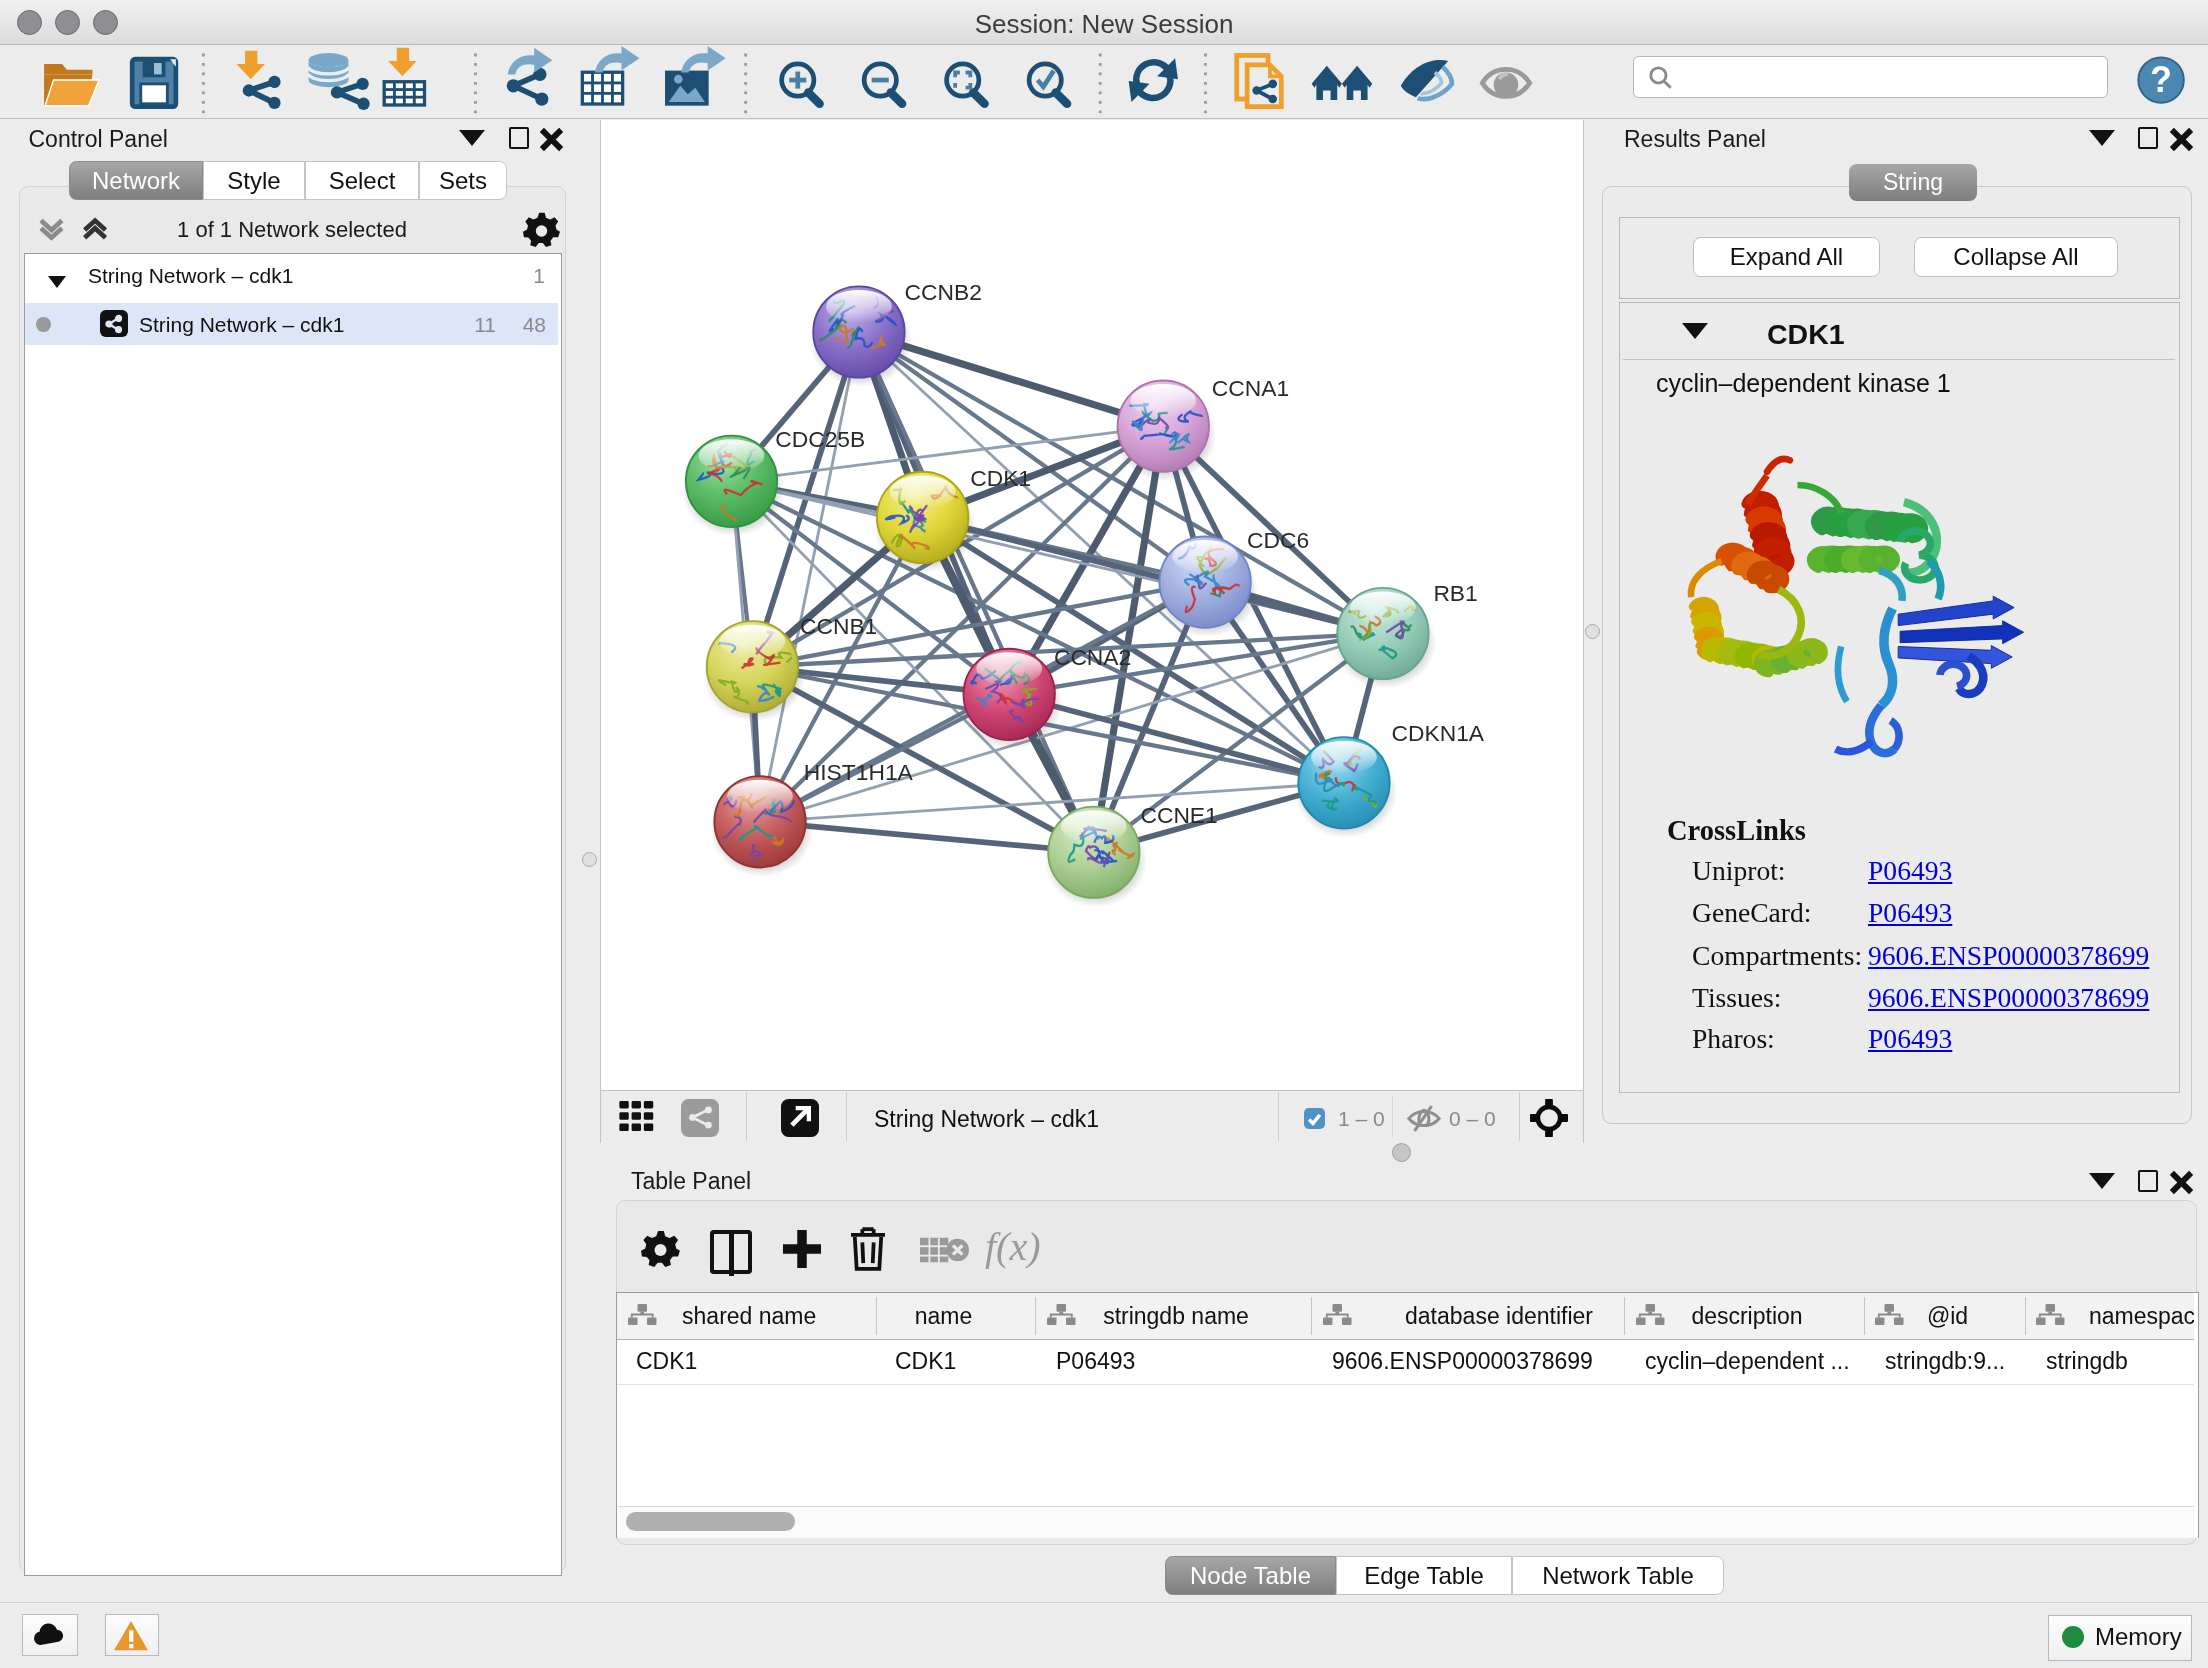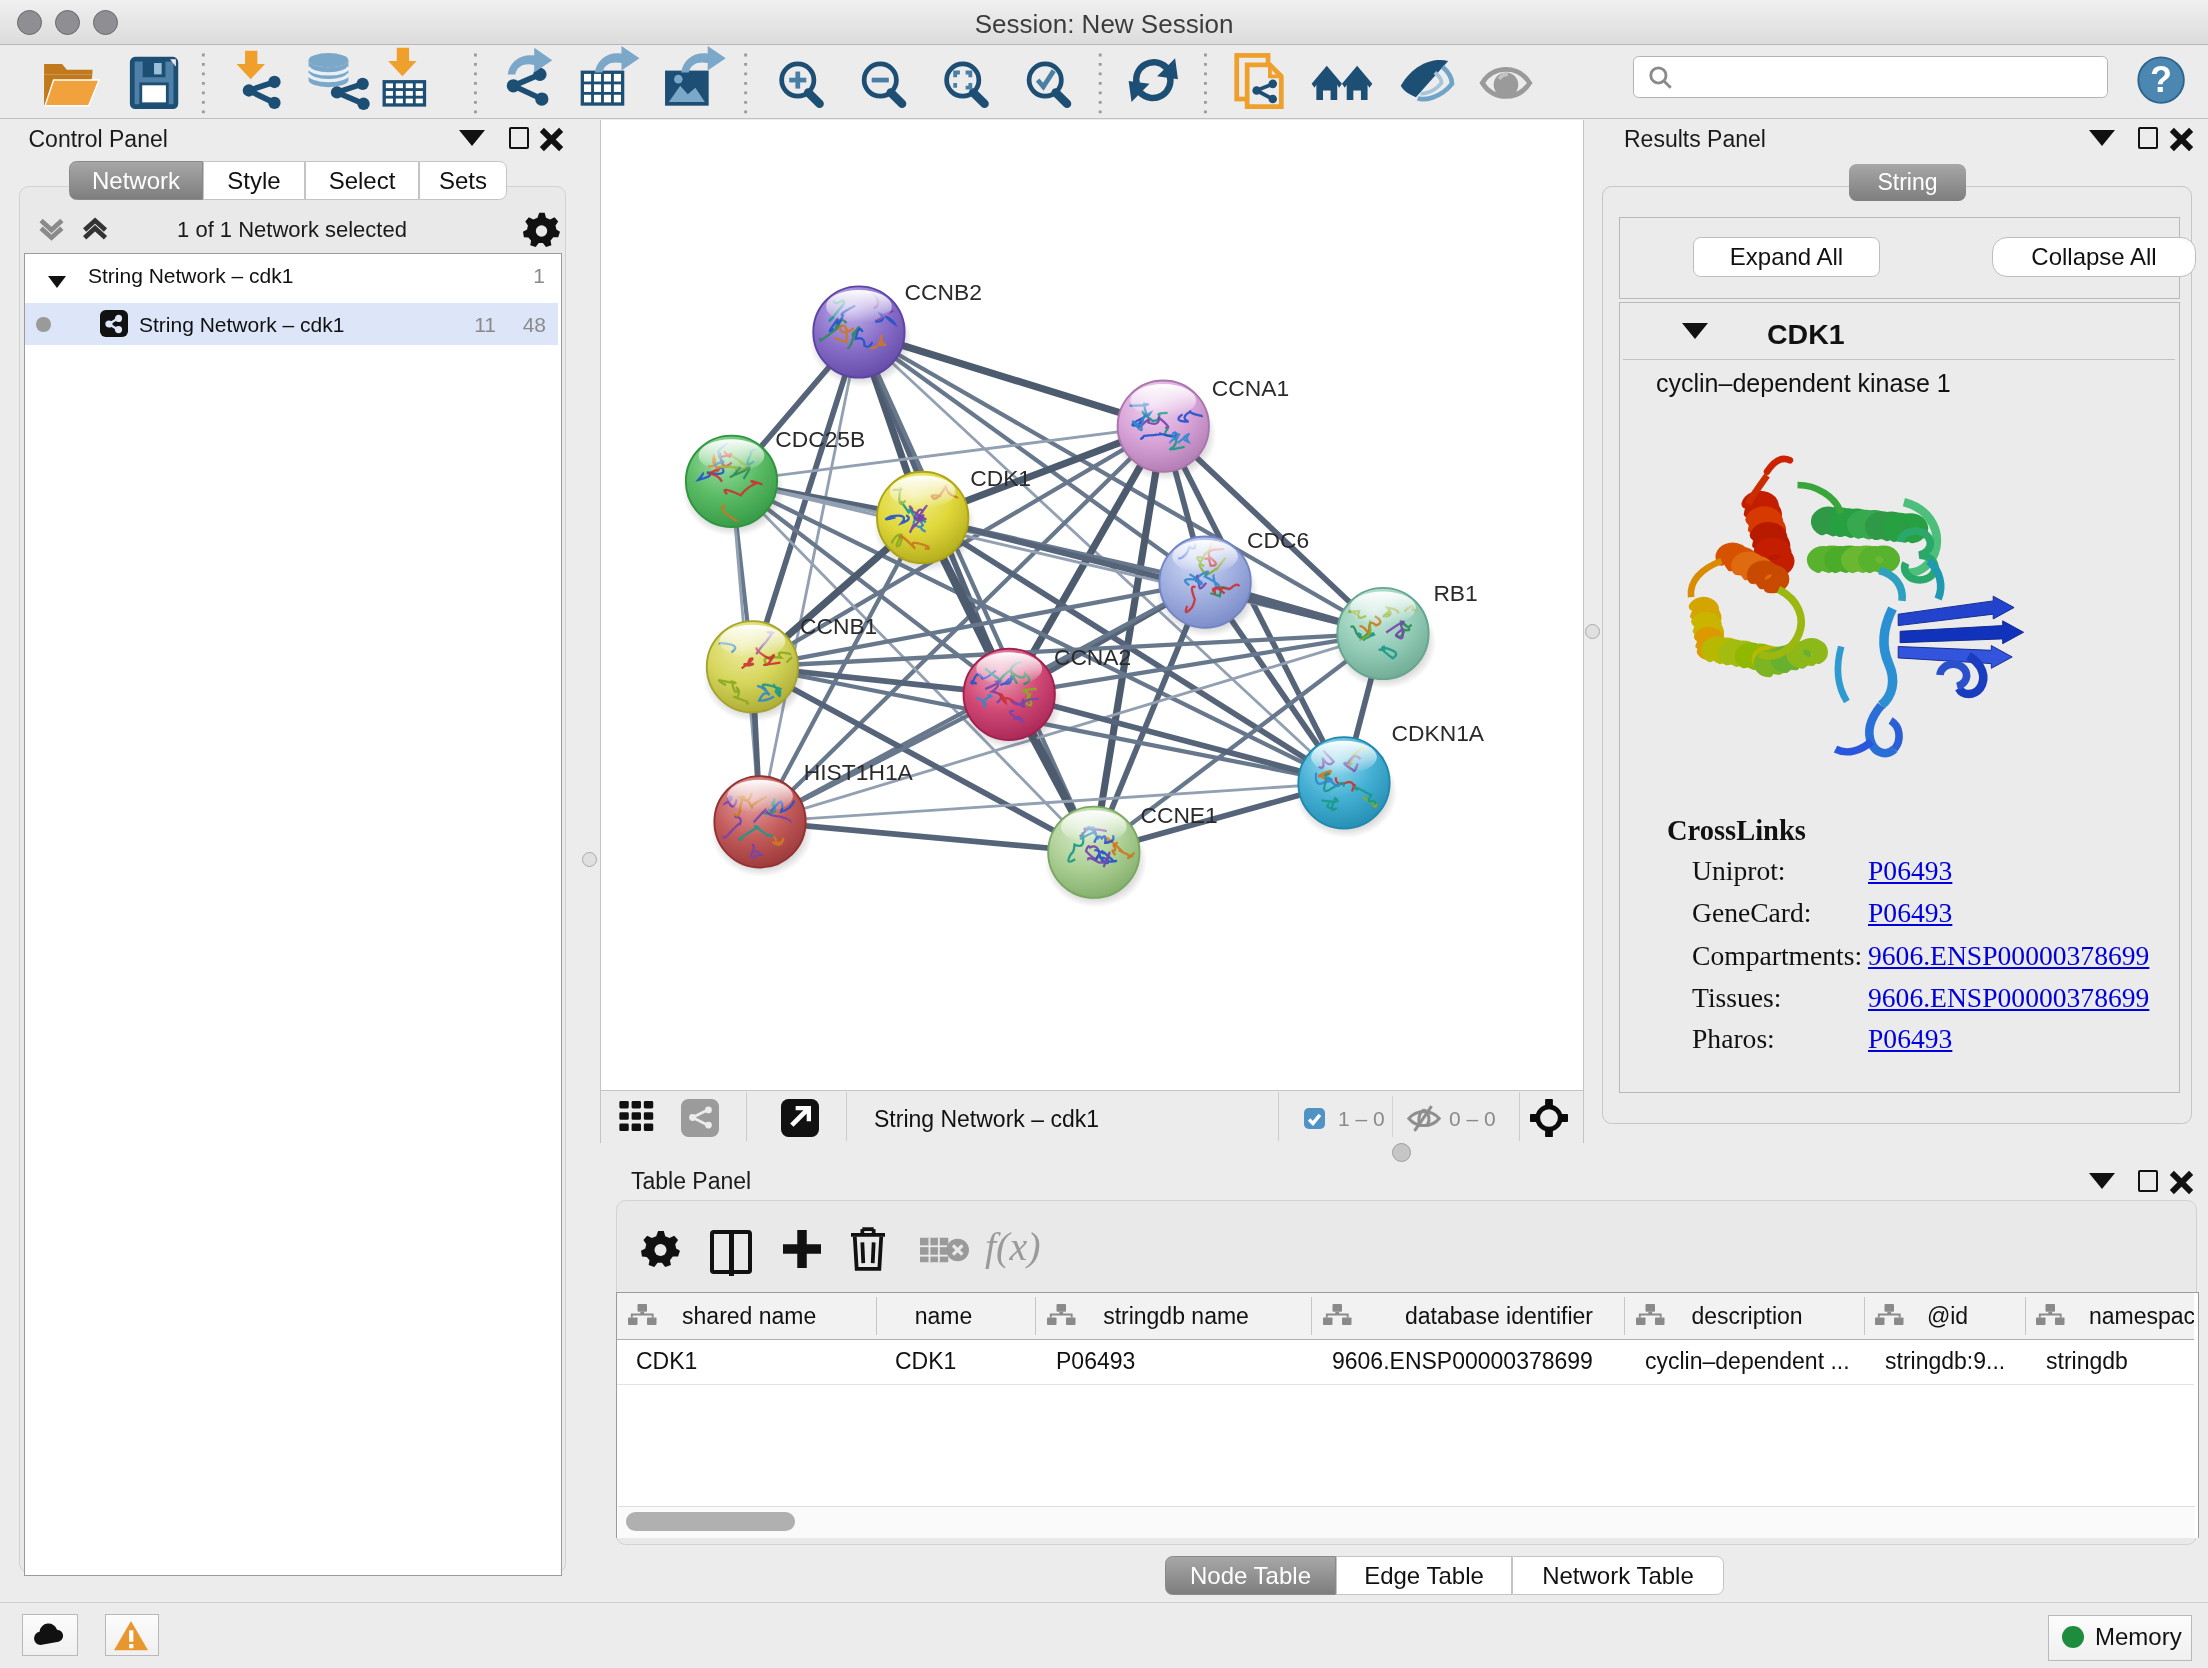--- a/index.html
+++ b/index.html
@@ -21,21 +21,21 @@
 #cp-box{left:19px;top:186px;width:545px;height:1385px;background:#e9e9e9;border:1px solid #d2d2d2;border-radius:9.5px;}
 #cp-head{z-index:6;left:24px;top:211px;width:536px;height:40px;font-size:22px;color:#1a1a1a;}
 #cp-list{z-index:6;left:24px;top:253px;width:536px;height:1321px;background:#fff;border:1.9px solid #9b9b9b;}
 #cp-row2{position:absolute;left:0;top:49px;width:533px;height:42px;background:#dce6f8;}
 
 #netview{left:600px;top:120px;width:982px;height:970px;background:#ffffff;border-left:1.9px solid #c4c4c4;border-right:1.9px solid #c4c4c4;}
 #netfoot{left:600px;top:1090px;width:982px;height:52px;background:#ececec;border:1.9px solid #c4c4c4;border-bottom:none;}
 .nfdiv{position:absolute;top:0;width:0;height:52px;border-left:1.9px solid #cccccc;}
 
 #rp-title{left:1624px;top:126px;font-size:23px;color:#1a1a1a;}
-#rp-tab{z-index:6;left:1849px;top:164px;width:117px;height:37px;background:linear-gradient(#a7a7a7,#7e7e7e);border-radius:7.6px;color:#fff;font-size:23px;text-align:center;line-height:37px;}
+#rp-tab{z-index:6;left:1849px;top:164px;width:128px;height:37px;background:linear-gradient(#a7a7a7,#7e7e7e);border-radius:7.6px;color:#fff;font-size:23px;text-align:center;line-height:37px;}
 #rp-box{left:1602px;top:186px;width:588px;height:936px;background:#ebebeb;border:1px solid #c6c6c6;border-radius:9.5px;}
 #rp-btnbox{z-index:5;left:1619px;top:217px;width:559px;height:80px;border:1.9px solid #b9b9b9;background:#ebebeb;}
 .rbtn{z-index:6;position:absolute;top:237px;height:38px;background:#fff;border:1px solid #bdbdbd;border-radius:7.6px;font-size:24px;color:#111;text-align:center;line-height:38px;}
 #rp-content{z-index:5;left:1619px;top:302px;width:559px;height:789px;border:1.9px solid #b9b9b9;background:#ebebeb;}
 .cl-label{position:absolute;font-size:27.6px;color:#111;font-family:"Liberation Serif",serif;}
 .cl-link{position:absolute;font-size:27.6px;color:#0000dd;text-decoration:underline;font-family:"Liberation Serif",serif;}
 
 #tp-title{left:631px;top:1168px;font-size:23px;color:#1a1a1a;}
 #tp-box{left:616px;top:1200px;width:1579px;height:343px;background:#e9e9e9;border:1px solid #d2d2d2;border-radius:9.5px;}
 #tbl{z-index:6;left:616px;top:1292px;width:1581px;height:245px;background:#fff;border:1.9px solid #9b9b9b;border-bottom:none;}
@@ -649,21 +649,21 @@
 <div class="abs" id="rp-title">Results Panel</div>
 <div class="abs ptri" style="left:2089px;top:130px;"></div>
 <div class="abs psq" style="left:2138px;top:127px;"></div>
 <svg class="abs" style="left:2168px;top:126px;" width="27" height="27" viewBox="0 0 28 28">
     <path d="M4 4 L24 24 M24 4 L4 24" stroke="#111" stroke-width="6"></path>
   </svg>
 <div class="abs" id="rp-tab">String</div>
 <div class="abs" id="rp-box"></div>
 <div class="abs" id="rp-btnbox"></div>
 <div class="rbtn" style="left:1693px;width:185px;">Expand All</div>
-<div class="rbtn" style="left:1992px;width:202px;border-radius:15px;">Collapse All</div>
+<div class="rbtn" style="left:1914px;width:202px;">Collapse All</div>
 <div class="abs" id="rp-content"></div>
 <div class="abs z7" style="left:1682px;top:323px;width:0;height:0;border-left:13.3px solid transparent;border-right:13.3px solid transparent;border-top:16px solid #111;"></div>
 <div class="abs z7" style="left:1767px;top:318px;font-size:28.5px;font-weight:bold;color:#111;">CDK1</div>
 <div class="abs z7" style="left:1623px;top:359px;width:552px;border-top:1.9px solid #c2c2c2;"></div>
 <div class="abs z7" style="left:1656px;top:369px;font-size:25px;color:#111;">cyclin–dependent kinase 1</div>
 <svg class="abs z7" id="protein" style="left:1655px;top:447px;" width="399" height="323" viewBox="0 0 420 340">
     <path d="M118 26 C126 14 134 10 142 14" fill="none" stroke="#cc2200" stroke-width="7" stroke-linecap="round"></path>
 <path d="M 96.0 60.0 a 15.0 11.7 0 1 1 2.6 9.9 a 15.0 11.7 0 1 1 1.8 6.6" fill="none" stroke="#c41e00" stroke-width="10" stroke-linecap="round"></path>
     <path d="M 100.4 76.4 a 15.0 11.7 0 1 1 2.6 9.9 a 15.0 11.7 0 1 1 1.8 6.6" fill="none" stroke="#d63a00" stroke-width="10" stroke-linecap="round"></path>
     <path d="M 104.8 92.8 a 15.0 11.7 0 1 1 2.6 9.9 a 15.0 11.7 0 1 1 1.8 6.6" fill="none" stroke="#b81a00" stroke-width="10" stroke-linecap="round"></path>

